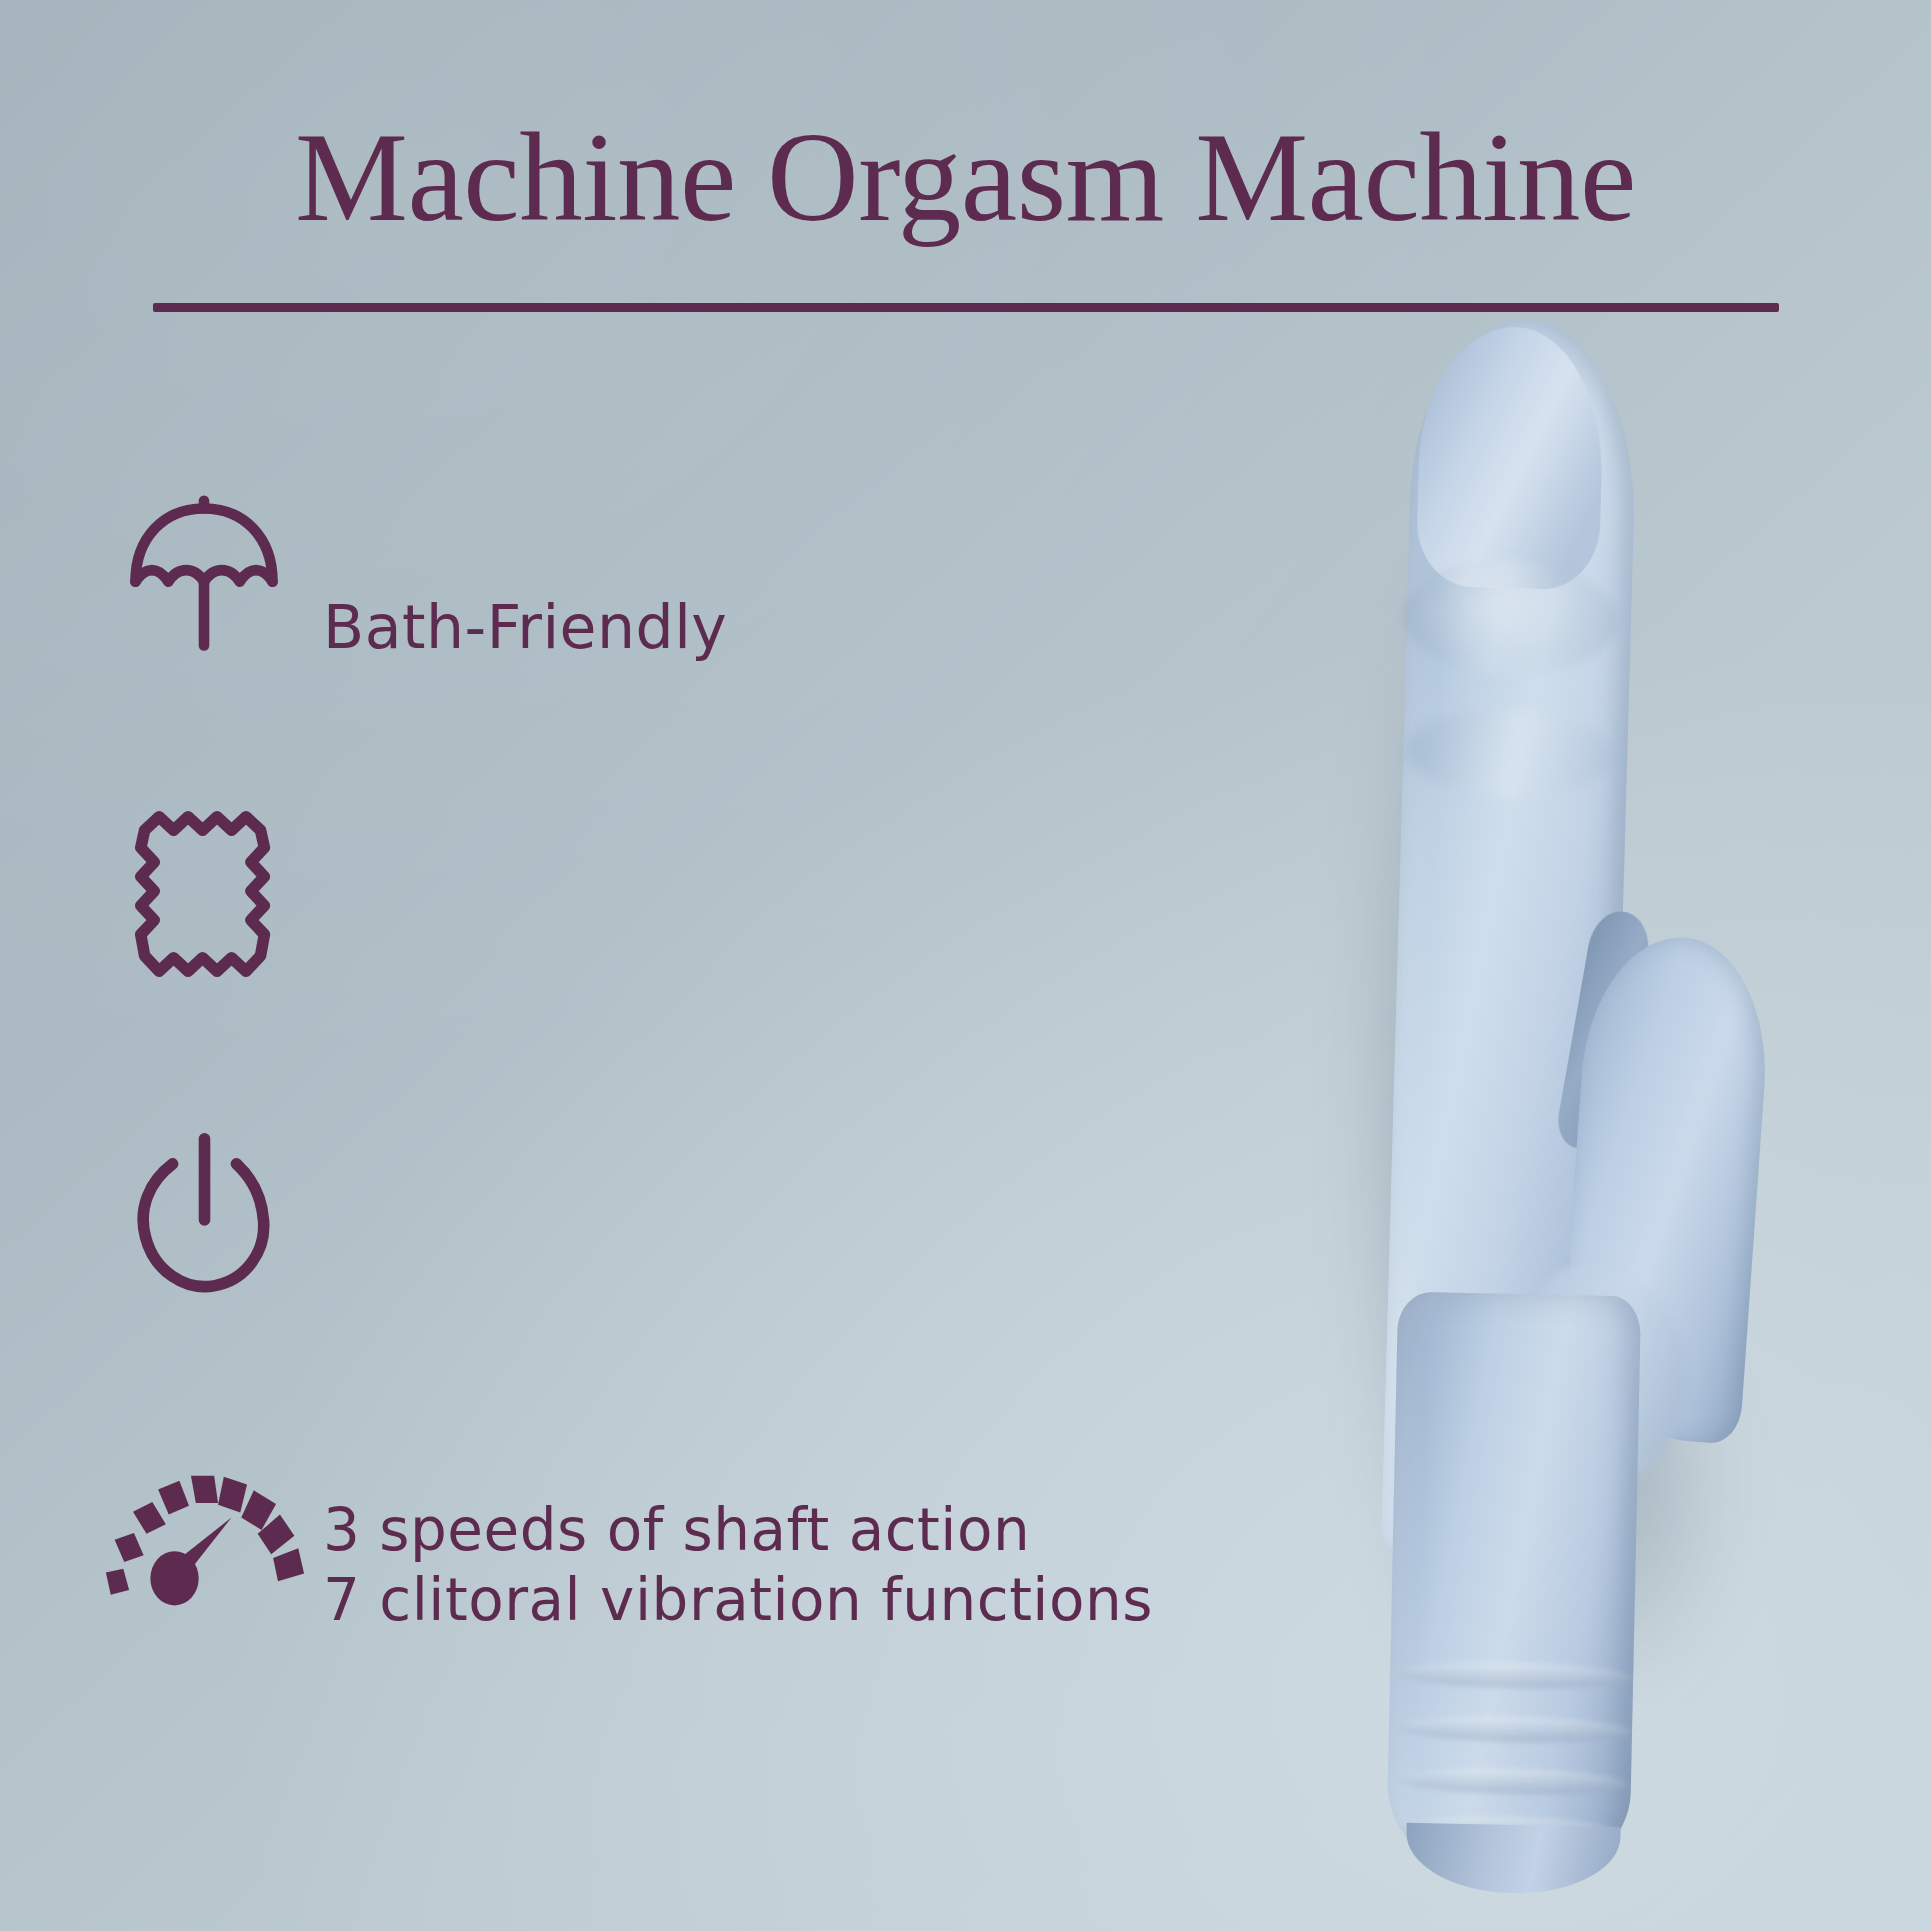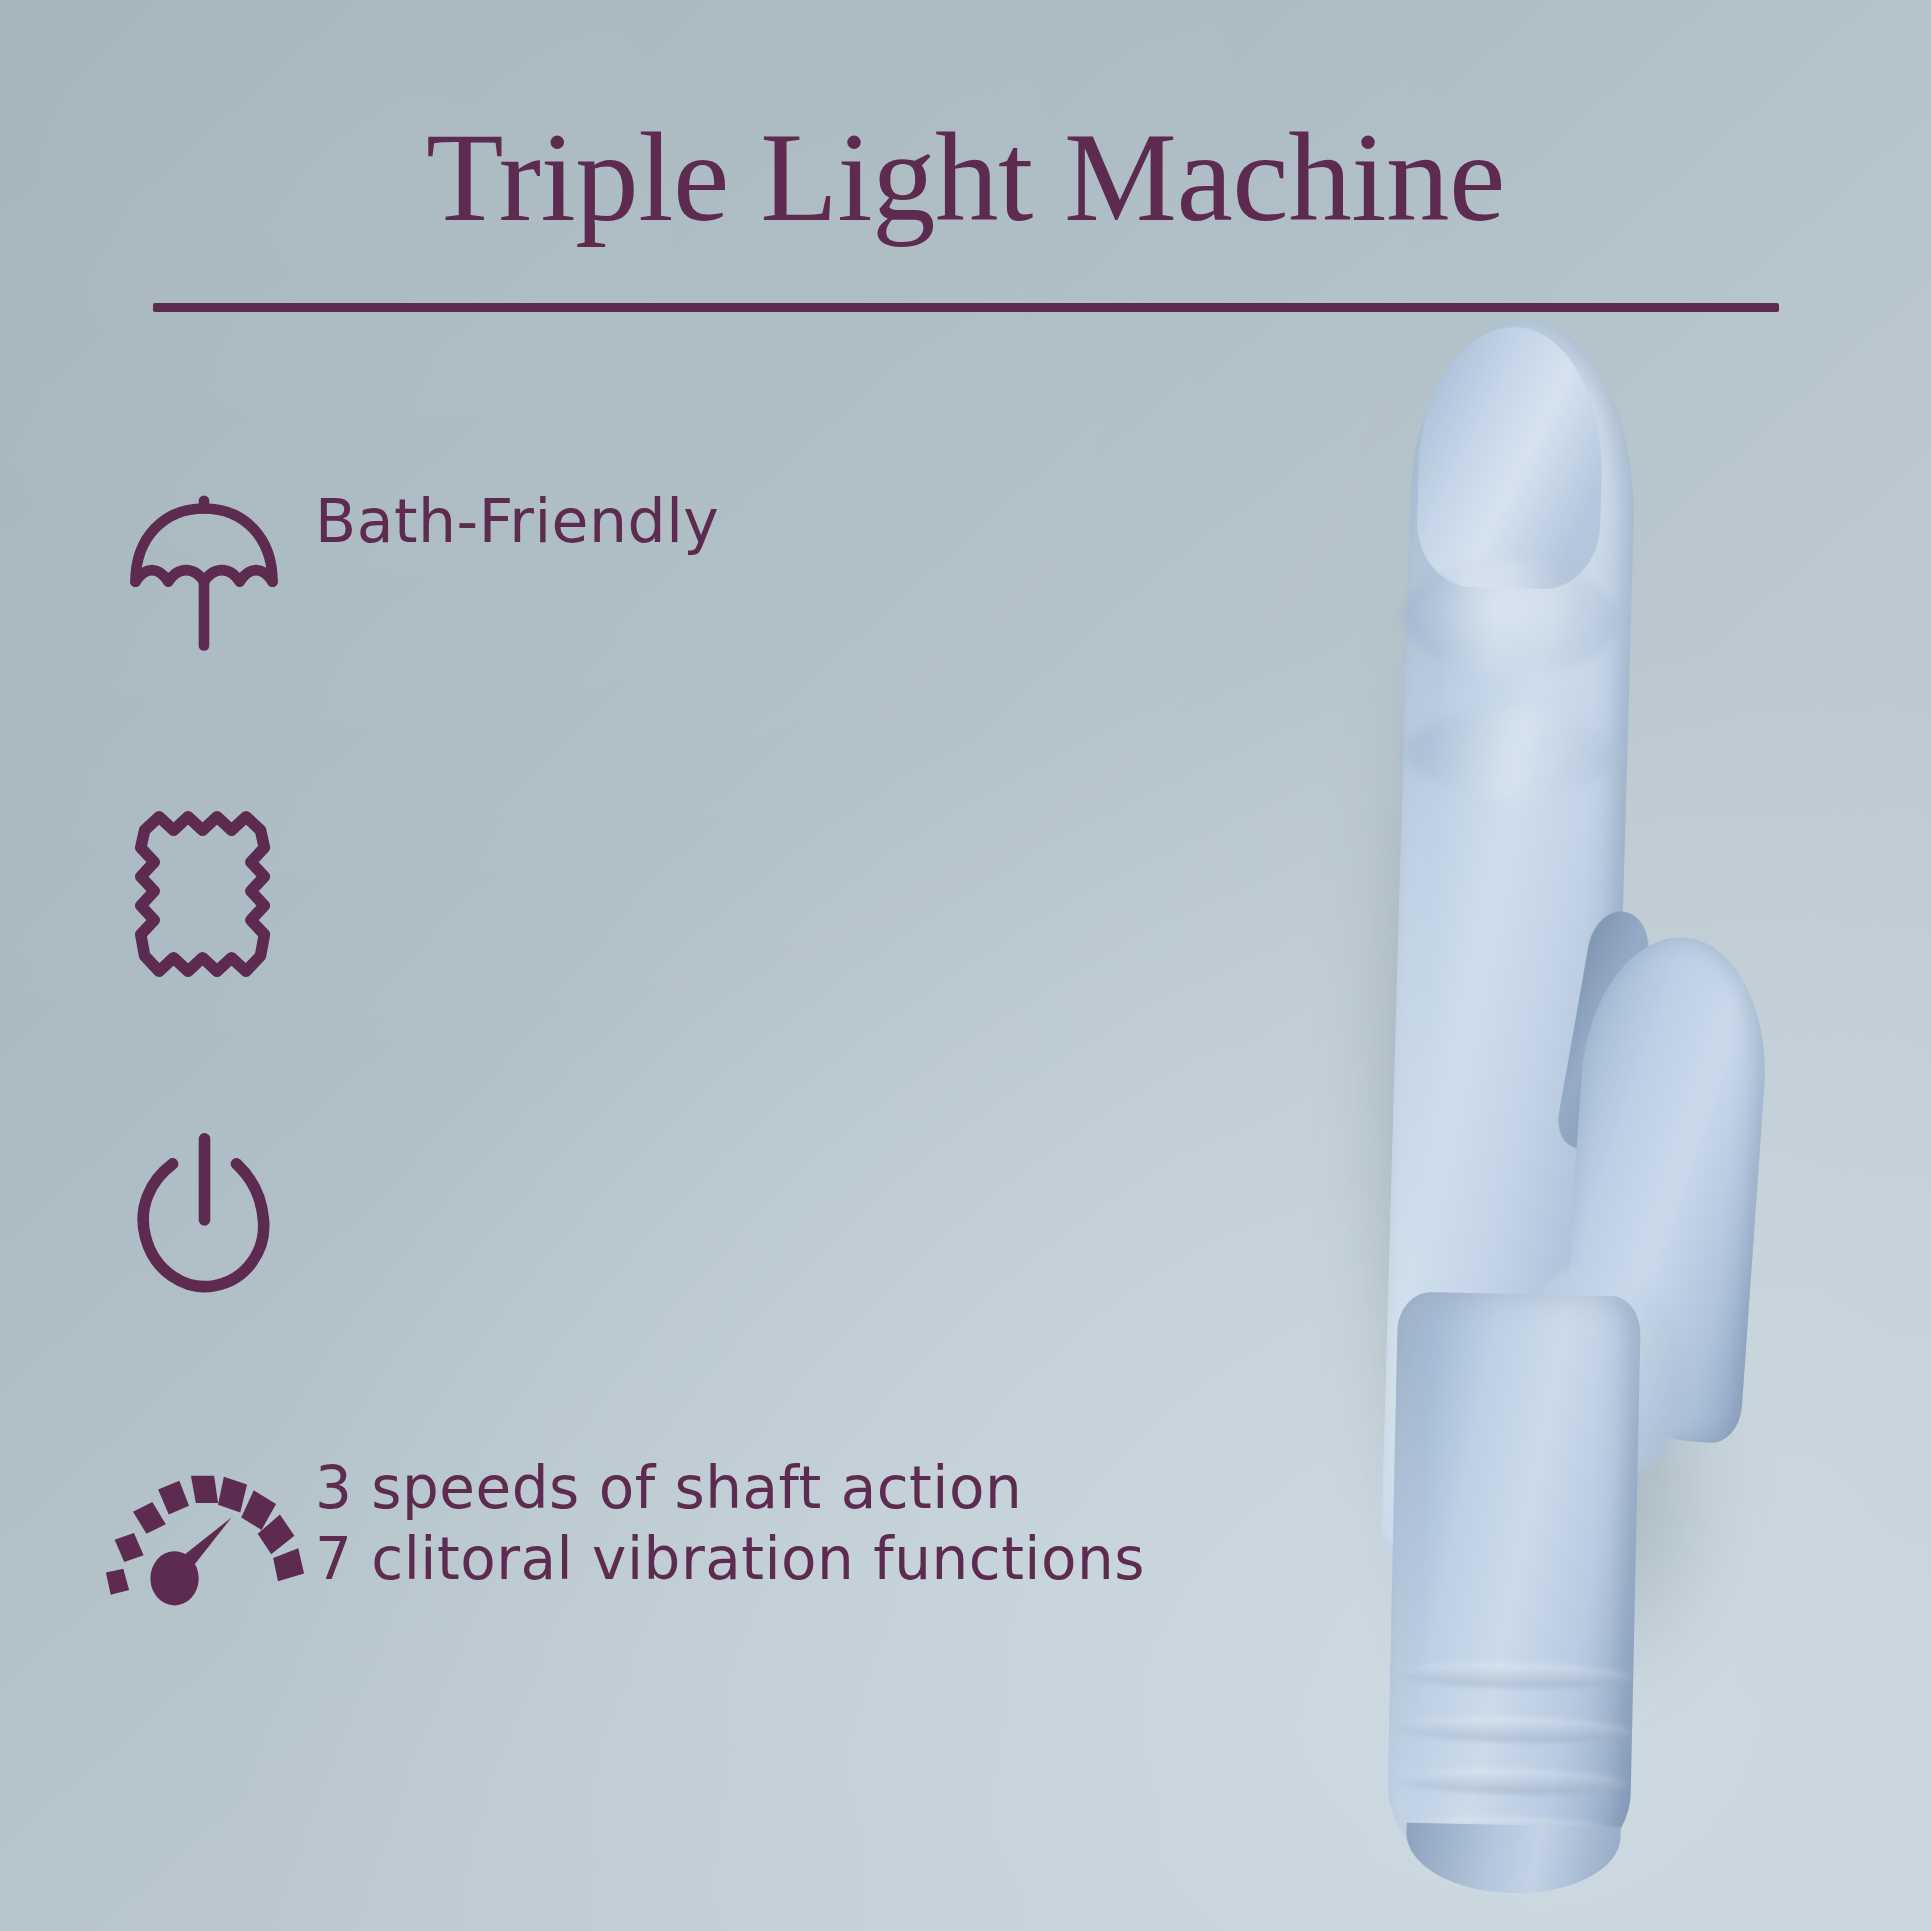--- a/index.html
+++ b/index.html
@@ -54,22 +54,22 @@
   
   .features {
     position: absolute;
     left: 93px;
     top: 483px;
     width: 1217px;
   }
   .feature {
     position: absolute;
     display: flex;
-    align-items: flex-start;
-    gap: 0;
+    align-items: flex-end;
+    gap: 8px;
   }
   .feature-icon {
     width: 222px;
     min-width: 222px;
     height: 183px;
     display: flex;
     align-items: center;
     justify-content: center;
   }
   .feature-icon svg { display: block; }
@@ -257,21 +257,21 @@
     white-space: nowrap;
   }
 </style>
 </head>
 <body>
 
 <div id="poster">
 
   <div class="bg-sheen"></div>
 
-  <div class="title">Triple Light Machine</div>
+  <div class="title">Machine Orgasm Machine</div>
   <div class="title-rule"></div>
 
   <div class="features">
 
     <div class="feature f1">
       <div class="feature-icon">
         <svg width="164" height="172" viewBox="0 0 170 178" fill="none" stroke="#5e2b50" stroke-width="11" stroke-linecap="round" stroke-linejoin="round">
           <path d="M14 96 C14 50 44 20 85 20 C126 20 156 50 156 96"></path>
           <path d="M14 96 C24 80 38 80 48 96 C58 80 75 80 85 96 C95 80 112 80 122 96 C132 80 146 80 156 96"></path>
           <path d="M85 20 L85 12"></path>

